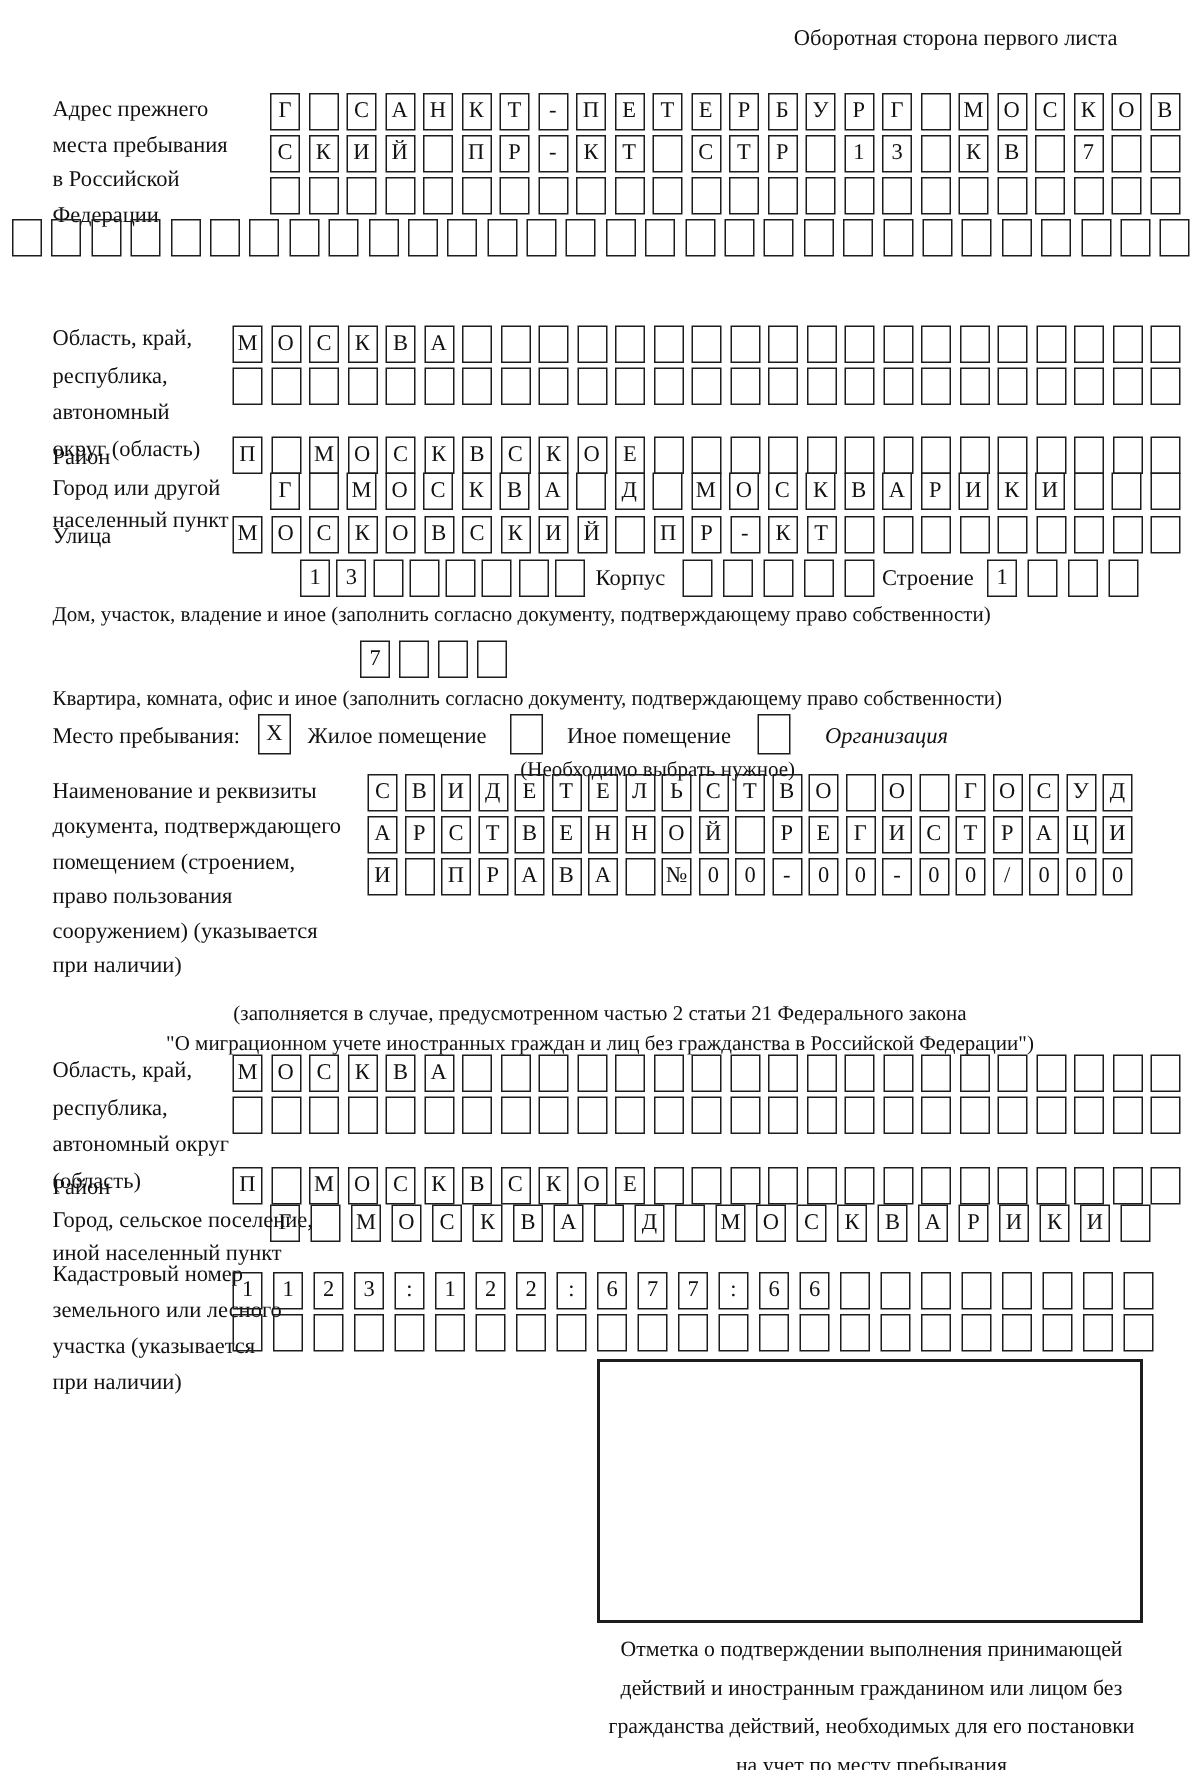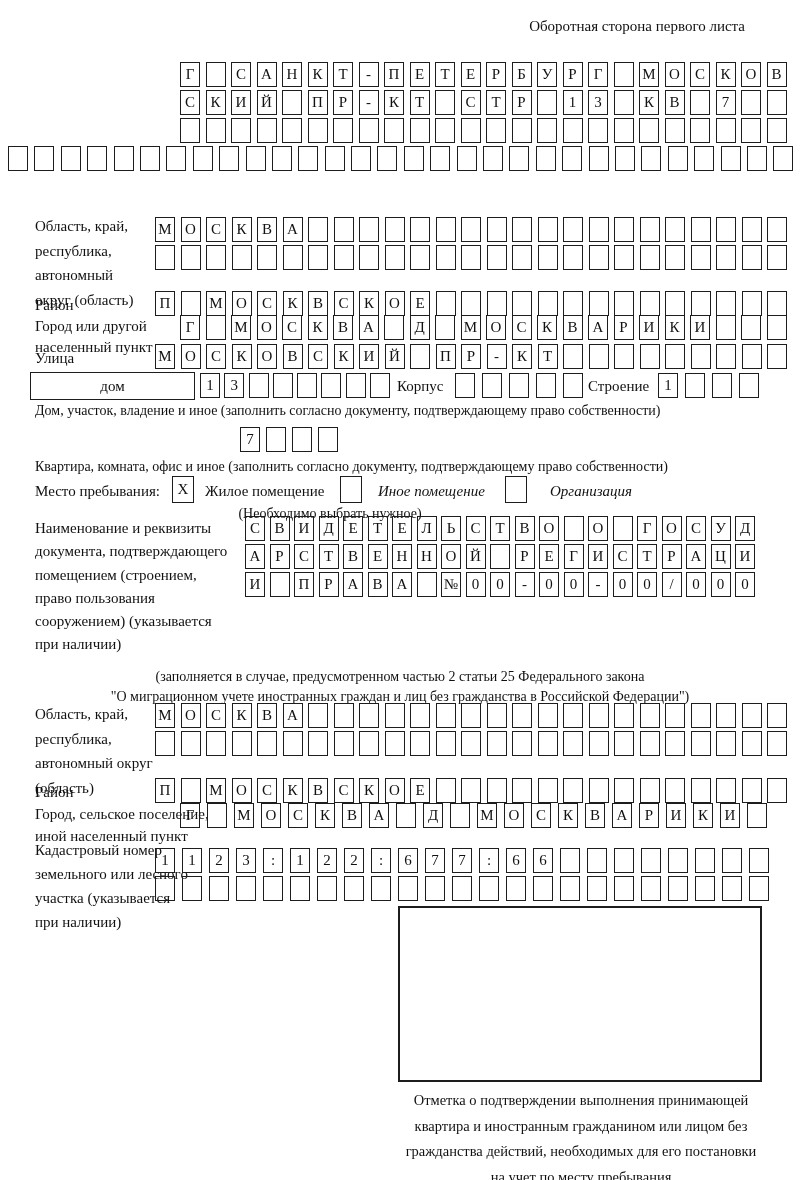--- a/index.html
+++ b/index.html
@@ -39,20 +39,26 @@
   .stamp-box { position:absolute; border:2px solid #1d1d1d; background:#fff; }
   .note { font-size:14.5px; line-height:25.5px; text-align:center; }
 </style>
 </head>
 <body>
 
 <div class="page">
 
   <div class="abs hdr" style="top:18px; right:55px;">Оборотная сторона первого листа</div>
 
+  <div class="abs lbl" style="left:35px; top:62px;">
+    <div>Адрес прежнего</div>
+    <div>места пребывания</div>
+    <div>в Российской</div>
+    <div>Федерации</div>
+  </div>
   <div class="cells" style="left:180px; top:62px;">
       <span class="cell">Г</span>
       <span class="cell"></span>
       <span class="cell">С</span>
       <span class="cell">А</span>
       <span class="cell">Н</span>
       <span class="cell">К</span>
       <span class="cell">Т</span>
       <span class="cell">-</span>
       <span class="cell">П</span>
@@ -301,21 +307,20 @@
       <span class="cell"></span>
       <span class="cell"></span>
       <span class="cell"></span>
       <span class="cell"></span>
       <span class="cell"></span>
       <span class="cell"></span>
       <span class="cell"></span>
       <span class="cell"></span>
     </div>
 
-  <div class="widebox" style="left:30px; top:372px; width:165px; height:28px;">дом</div>
   <div class="cells g43" style="left:200px; top:373px;">
       <span class="cell">1</span>
       <span class="cell">3</span>
       <span class="cell"></span>
       <span class="cell"></span>
       <span class="cell"></span>
       <span class="cell"></span>
       <span class="cell"></span>
       <span class="cell"></span>
     </div>
@@ -345,26 +350,26 @@
   <div class="abs caption" style="left:35px; top:459px; font-size:14px;">Квартира, комната, офис и иное (заполнить согласно документу, подтверждающему право собственности)</div>
 
   <div class="abs lbl" style="left:35px; top:480px;">Место пребывания:</div>
   <span class="chk" style="left:172px; top:476px;">
       <span>X</span>
     </span>
   <div class="abs lbl" style="left:205px; top:480px;">Жилое помещение</div>
   <span class="chk" style="left:340px; top:476px;">
       <span></span>
     </span>
-  <div class="abs lbl" style="left:378px; top:480px;font-style:italic;">Иное помещение</div>
+  <div class="abs lbl" style="left:378px; top:480px;">Иное помещение</div>
   <span class="chk" style="left:505px; top:476px;">
       <span></span>
     </span>
   <div class="abs lbl" style="left:550px; top:480px;font-style:italic;">Организация</div>
-  <div class="abs caption" style="left:130px; top:506px; width:400px; text-align:center; font-size:14px;">(Необходимо выбрать нужное)</div>
+  <div class="abs caption" style="left:130px; top:506px; width:400px; text-align:right; font-size:14px;">(Необходимо выбрать нужное)</div>
 
   <div class="abs lbl" style="left:35px; top:517px; line-height:23.3px;">
     <div>Наименование и реквизиты</div>
     <div>документа, подтверждающего</div>
     <div>помещением (строением,</div>
     <div>право пользования</div>
     <div>сооружением) (указывается</div>
     <div>при наличии)</div>
   </div>
   <div class="cells g45" style="left:245px; top:516px;">
@@ -430,21 +435,21 @@
       <span class="cell">0</span>
       <span class="cell">-</span>
       <span class="cell">0</span>
       <span class="cell">0</span>
       <span class="cell">/</span>
       <span class="cell">0</span>
       <span class="cell">0</span>
       <span class="cell">0</span>
     </div>
 
-  <div class="abs caption center" style="top:669px; font-size:14px;">(заполняется в случае, предусмотренном частью 2 статьи 25 Федерального закона</div>
+  <div class="abs caption center" style="top:669px; font-size:14px;">(заполняется в случае, предусмотренном частью 2 статьи 21 Федерального закона</div>
   <div class="abs caption center" style="top:689px; font-size:14px;">"О миграционном учете иностранных граждан и лиц без гражданства в Российской Федерации")</div>
 
   <div class="abs lbl" style="left:35px; top:702px; line-height:24.5px;">
     <div>Область, край,</div>
     <div>республика,</div>
     <div>автономный округ</div>
     <div>(область)</div>
   </div>
   <div class="cells" style="left:155px; top:703px;">
       <span class="cell">М</span>
@@ -612,18 +617,18 @@
       <span class="cell"></span>
       <span class="cell"></span>
       <span class="cell"></span>
       <span class="cell"></span>
       <span class="cell"></span>
     </div>
 
   <div class="stamp-box" style="left:398px; top:906px; width:364px; height:176px;"></div>
   <div class="abs note" style="left:385px; top:1088px; width:392px;">
     <div>Отметка о подтверждении выполнения принимающей</div>
-    <div>квартира и иностранным гражданином или лицом без</div>
+    <div>действий и иностранным гражданином или лицом без</div>
     <div>гражданства действий, необходимых для его постановки</div>
     <div>на учет по месту пребывания</div>
   </div>
 
 </div>
 
 </body></html>

